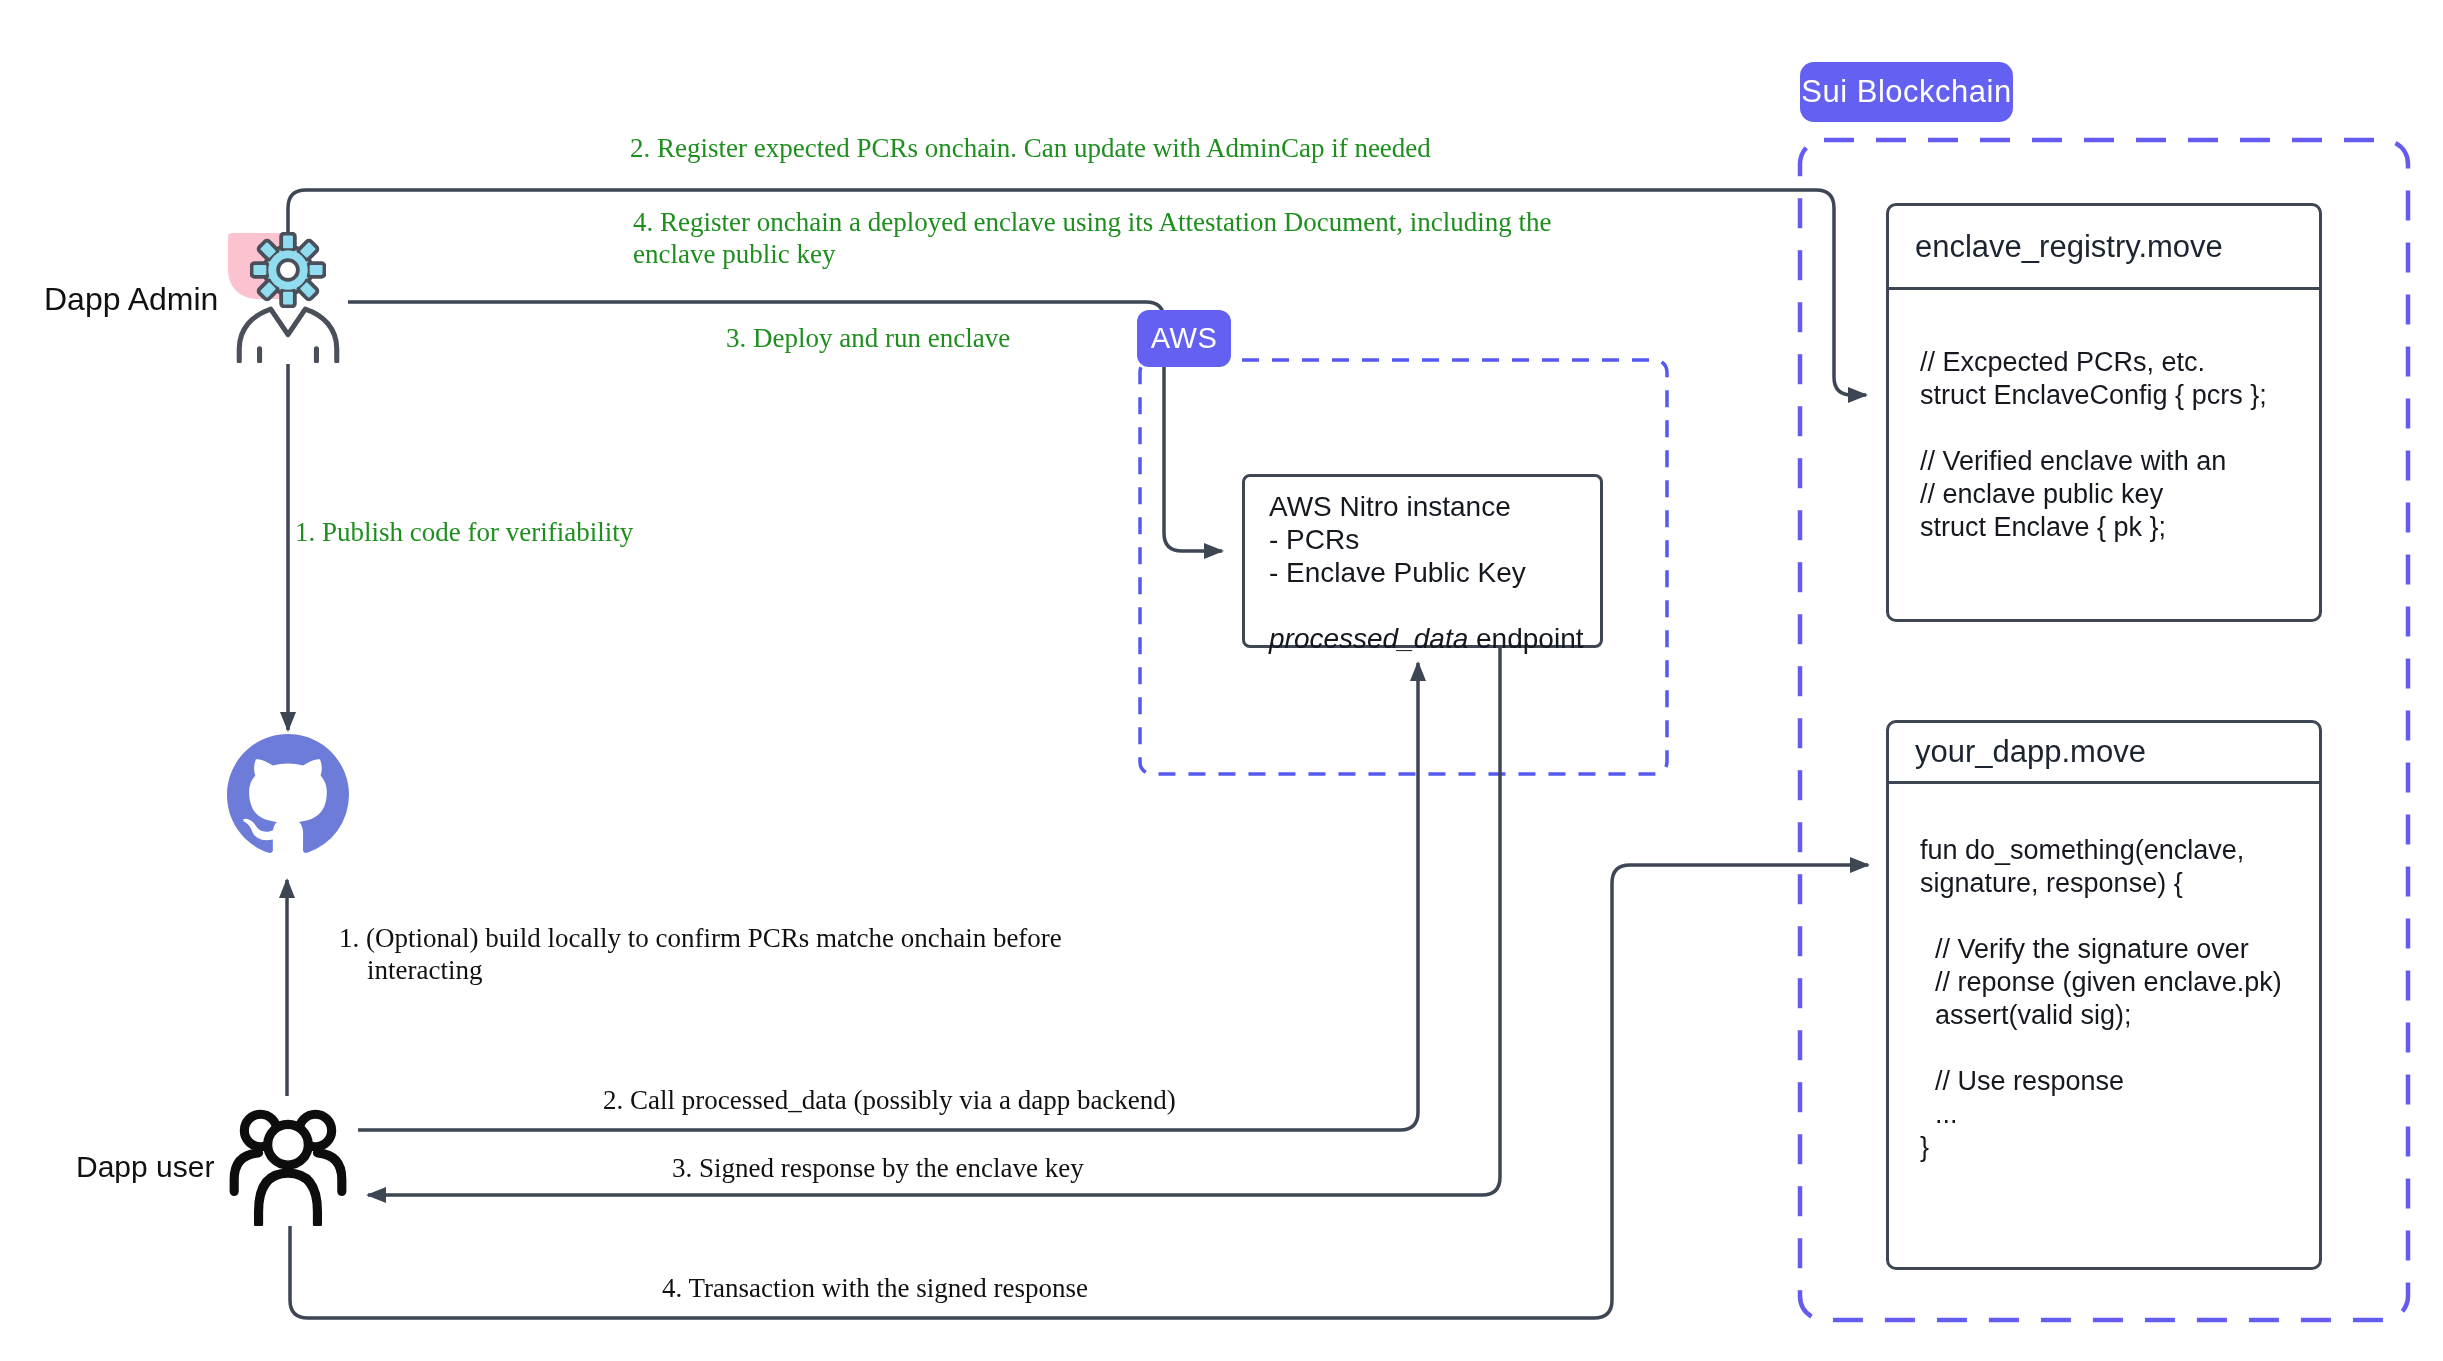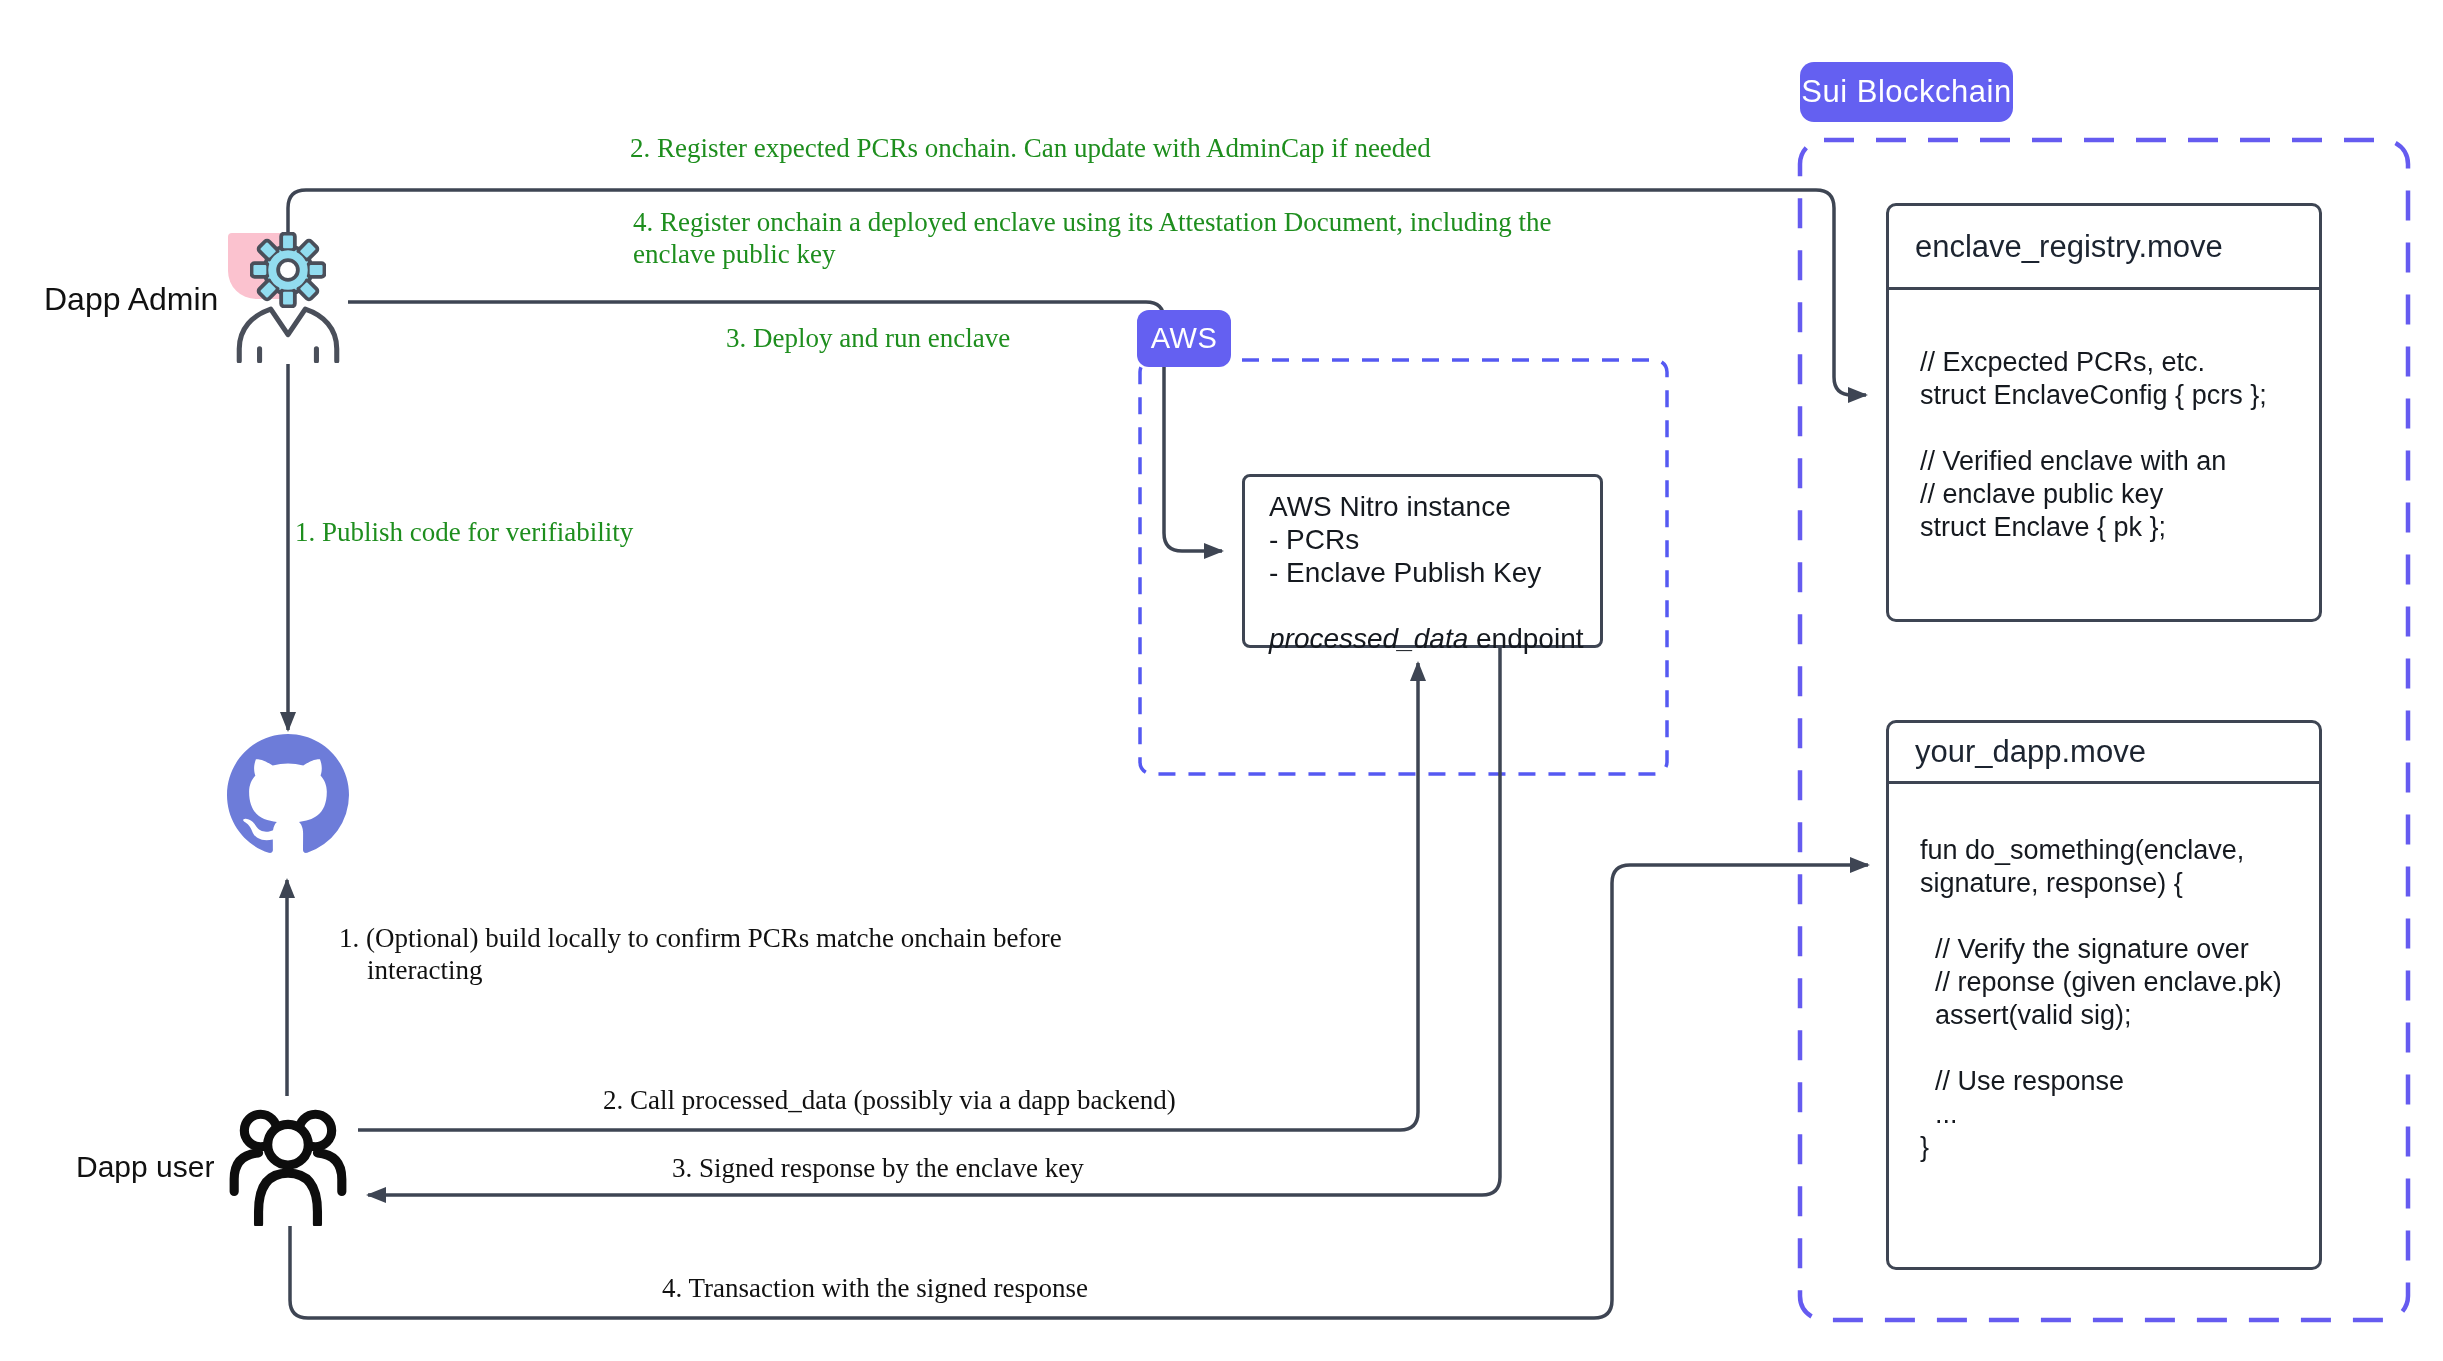--- a/index.html
+++ b/index.html
@@ -113,21 +113,21 @@
       <circle cx="65" cy="46" r="20" fill="#ffffff"></circle>
       <path d="M36,124 L36,112 Q36,74 65,74 Q94,74 94,112 L94,124" fill="#ffffff"></path>
     </g>
   </svg>
 
   <div class="badge" style="left:1137px;top:290px;width:94px;height:57px;line-height:57px;font-size:29px;border-radius:12px;margin-top:20px;">AWS</div>
 
   <div class="node-box" style="left:1242px;top:466px;width:361px;height:174px;border-radius:8px;padding:13px 0 0 24px;margin-top:8px;">
     <div class="nitro-line">AWS Nitro instance</div>
     <div class="nitro-line">- PCRs</div>
-    <div class="nitro-line">- Enclave Publish Key</div>
+    <div class="nitro-line">- Enclave Public Key</div>
     <div class="nitro-line"></div>
     <div class="nitro-line"><i>processed_data</i><span> endpoint</span></div>
   </div>
 
   <div class="badge" style="left:1800px;top:62px;width:213px;height:60px;line-height:60px;font-size:31px;">Sui Blockchain</div>
 
   <div class="node-box" style="left:1886px;top:203px;width:436px;height:419px;">
     <div class="node-title" style="height:84px;">enclave_registry.move</div>
     <div class="code" style="padding-top:56px;">
       <div class="code-line">// Excpected PCRs, etc.</div>

